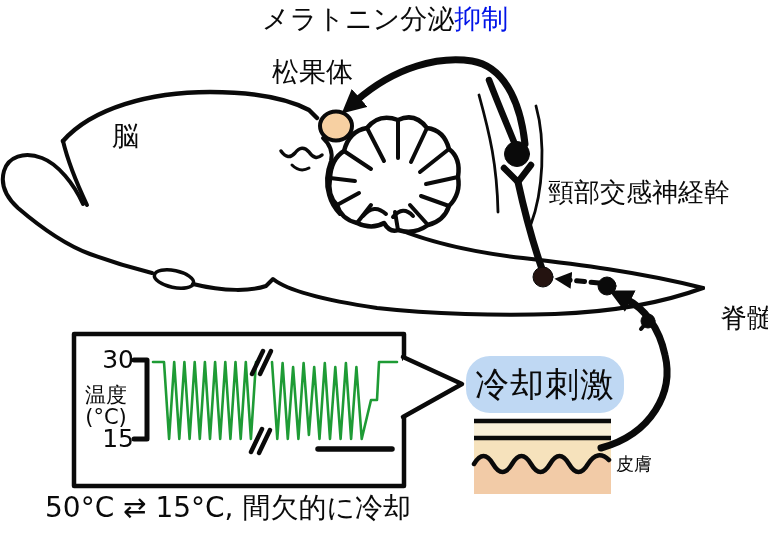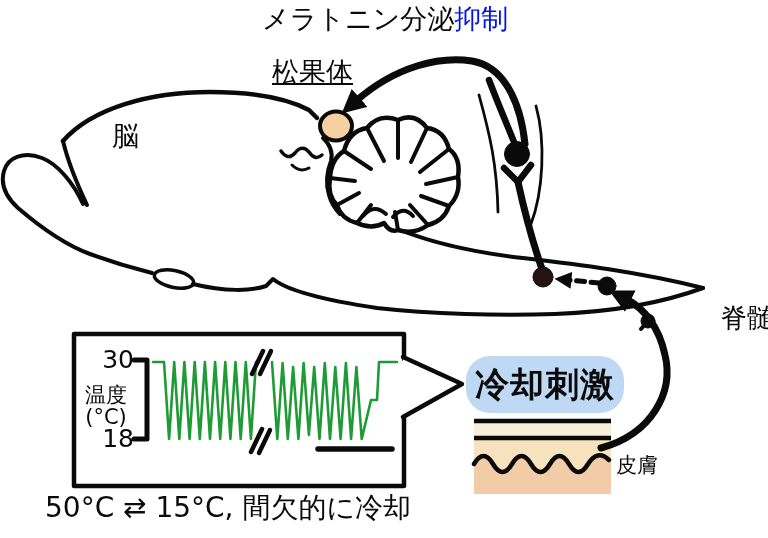--- a/index.html
+++ b/index.html
@@ -4,21 +4,21 @@
 <style>
   html,body{margin:0;padding:0;background:#fff;}
   .stage{position:relative;width:768px;height:538px;background:#fff;overflow:hidden;
          font-family:"DejaVu Sans","Liberation Sans",sans-serif;color:#0a0a0a;}
   .stage svg{position:absolute;left:0;top:0;z-index:1;}
   .txt{position:absolute;z-index:2;white-space:nowrap;line-height:1.08;color:#0a0a0a;}
   .blue{color:var(--accent-blue,#0013e8);}
   .cooling-box{position:absolute;z-index:2;left:466px;top:356px;width:158px;height:57px;
                background:var(--cooling-bg,#bfd8f3);border-radius:24px;
                display:flex;align-items:center;justify-content:center;
-               font-size:34px;letter-spacing:1px;font-weight:bold;}
+               font-size:34px;letter-spacing:1px;}
   .num{font-size:25px;width:38px;text-align:right;}
   .ylab{font-size:21px;width:56px;text-align:center;line-height:1.05;}
 </style>
 </head>
 <body>
 
 <div class="stage">
 
   <svg width="768" height="538" viewBox="0 0 768 538">
     <defs>
@@ -102,30 +102,31 @@
       <path stroke-width="7" marker-end="url(#ah)" d="M 601,448 C 652,434 674,392 665,355 C 659,327 644,308 626,299"></path>
       <path stroke-width="4" d="M 641,329 L 647,322"></path>
       <circle cx="648" cy="321" r="7" fill="#0a0a0a"></circle>
     </g>
   </svg>
 
   <div class="txt" style="left:262px;top:4px;font-size:27px;">
     <span>メラトニン分泌</span><span class="blue">抑制</span>
   </div>
 
-  <div class="txt" style="left:272px;top:57px;font-size:27px;text-decoration:underline;">松果体</div>
+  <div class="txt" style="left:272px;top:57px;font-size:27px;">松果体</div>
   <div class="txt" style="left:112px;top:121px;font-size:27px;">脳</div>
+  <div class="txt" style="left:548px;top:178px;font-size:26px;">頸部交感神経幹</div>
   <div class="txt" style="left:720px;top:303px;font-size:27px;">脊髄</div>
-  <div class="txt" style="left:616px;top:454px;font-size:21px;">皮膚</div>
+  <div class="txt" style="left:616px;top:454px;font-size:18px;">皮膚</div>
 
   <div class="cooling-box">
     <span>冷却刺激</span>
   </div>
 
   <div class="txt num" style="left:96px;top:346px;">30</div>
-  <div class="txt num" style="left:96px;top:425px;">18</div>
+  <div class="txt num" style="left:96px;top:425px;">15</div>
   <div class="txt ylab" style="left:78px;top:384px;">
     <span>温度</span><br>
     <span>(°C)</span>
   </div>
 
   <div class="txt" style="left:45px;top:493px;font-size:28px;">50°C ⇄ 15°C, 間欠的に冷却</div>
 </div>
 
 </body></html>

